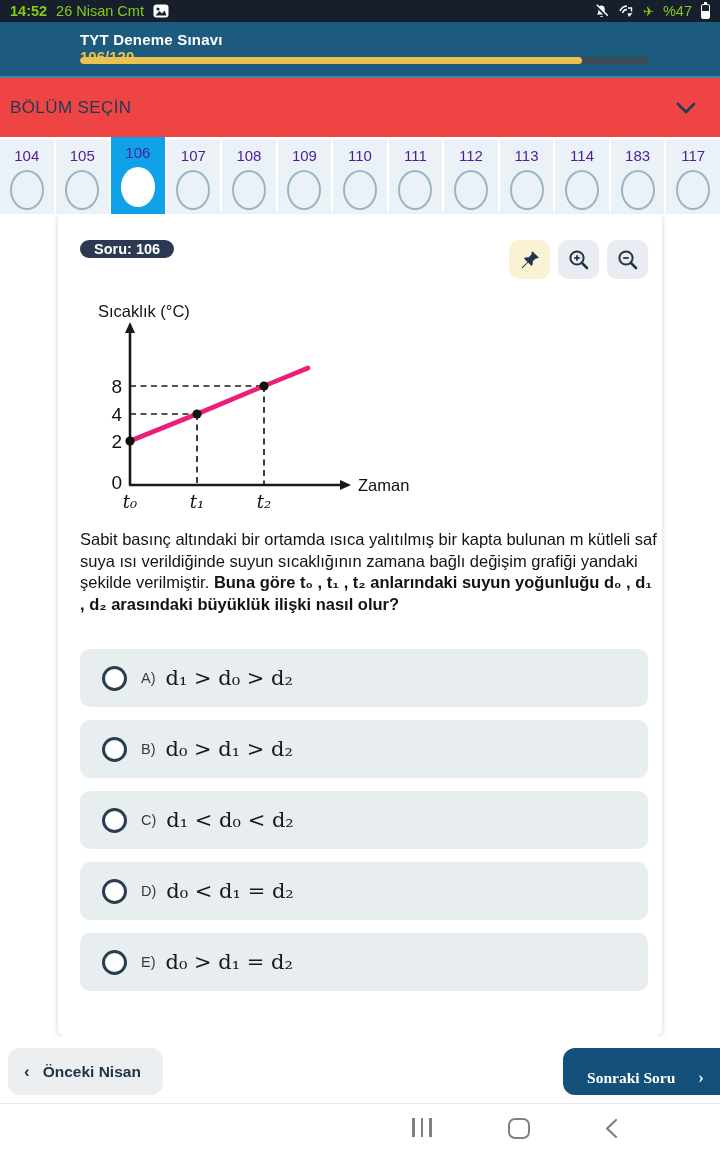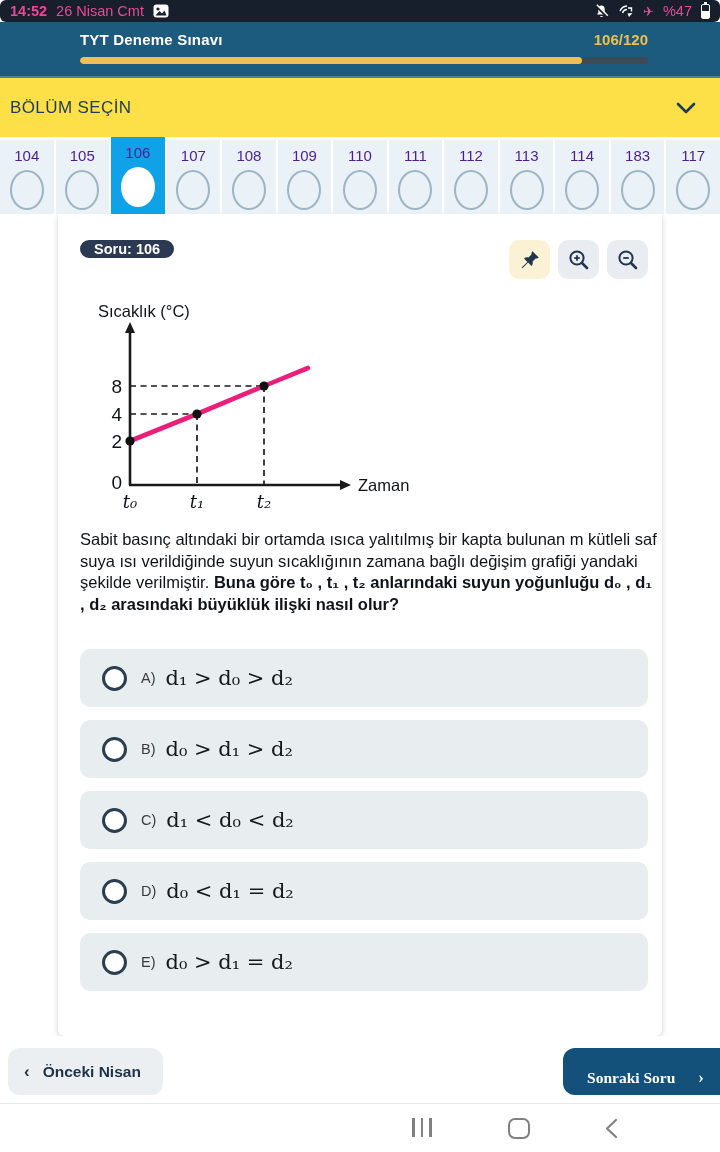--- a/index.html
+++ b/index.html
@@ -1,39 +1,39 @@
 <!DOCTYPE html>
 <html><head>
 <meta charset="utf-8">
 <style>
   * { margin:0; padding:0; box-sizing:border-box; }
   html,body { width:720px; height:1152px; background:#fff;
     font-family:"Liberation Sans","DejaVu Sans",sans-serif; overflow:hidden; }
 
   
-  .status-bar { height:22px; background:#161f2b; color:#ec4899; display:flex;
-    justify-content:space-between; align-items:center; padding:0 10px; font-size:14.5px;border-radius:6px; }
+  .status-bar { height:22px; background:#161f2b; color:#84cc16; display:flex;
+    justify-content:space-between; align-items:center; padding:0 10px; font-size:14.5px; }
   .sb-left, .sb-right { display:flex; align-items:center; gap:9px; }
   .sb-time { font-weight:bold; }
   .battery { width:9px; height:15px; border:1px solid #fff; border-radius:2px; position:relative; }
   .battery::before { content:""; position:absolute; top:-3px; left:2px; width:3px; height:2px; background:#fff; }
   .battery::after { content:""; position:absolute; bottom:0; left:0; right:0; height:47%; background:#fff; }
   .plane { font-size:13px; }
 
   
   .app-header { height:56px; background:#1c5b7e; border-bottom:2px solid #4682a3; position:relative; }
-  .header-row { display:flex; justify-content:space-between; padding:9px 72px 0 80px; }
+  .header-row { display:flex; padding:9px 72px 0 80px;flex-direction:column; }
   .app-title { color:#fff; font-weight:bold; font-size:15px; letter-spacing:.2px; }
   .counter { color:#ecc14f; font-weight:bold; font-size:15px; }
   .progress-track { position:absolute; left:80px; top:35px; width:568px; height:7px;
     background:#3d4b57; border-radius:4px; overflow:hidden; }
   .progress-fill { height:100%; background:#ecc14f; border-radius:4px; }
 
   
-  .section-bar { height:59px; background:#fde047; display:flex; align-items:center;
+  .section-bar { height:59px; background:#ef4444; display:flex; align-items:center;
     justify-content:space-between; padding:0 24px 0 10px; }
   .section-label { font-size:17px; font-weight:500; color:#1d3b54; letter-spacing:.4px; }
 
   
   .qnav { height:77px; background:#fff; display:flex; gap:2px; padding-top:3px; }
   .qcell { flex:1; background:#eaf1f7; text-align:center; padding-top:7px; }
   .qcell .num { font-size:15px; color:#4c1d95; font-weight:500; }
   .qcell .ring { width:34px; height:40px; border:2px solid #9db5c2; border-radius:50%; margin:6px auto 0; }
   .qcell.active { background:#0fa2e8; margin-top:-3px; }
   .qcell.active .ring { background:#fff; border-color:transparent; }

